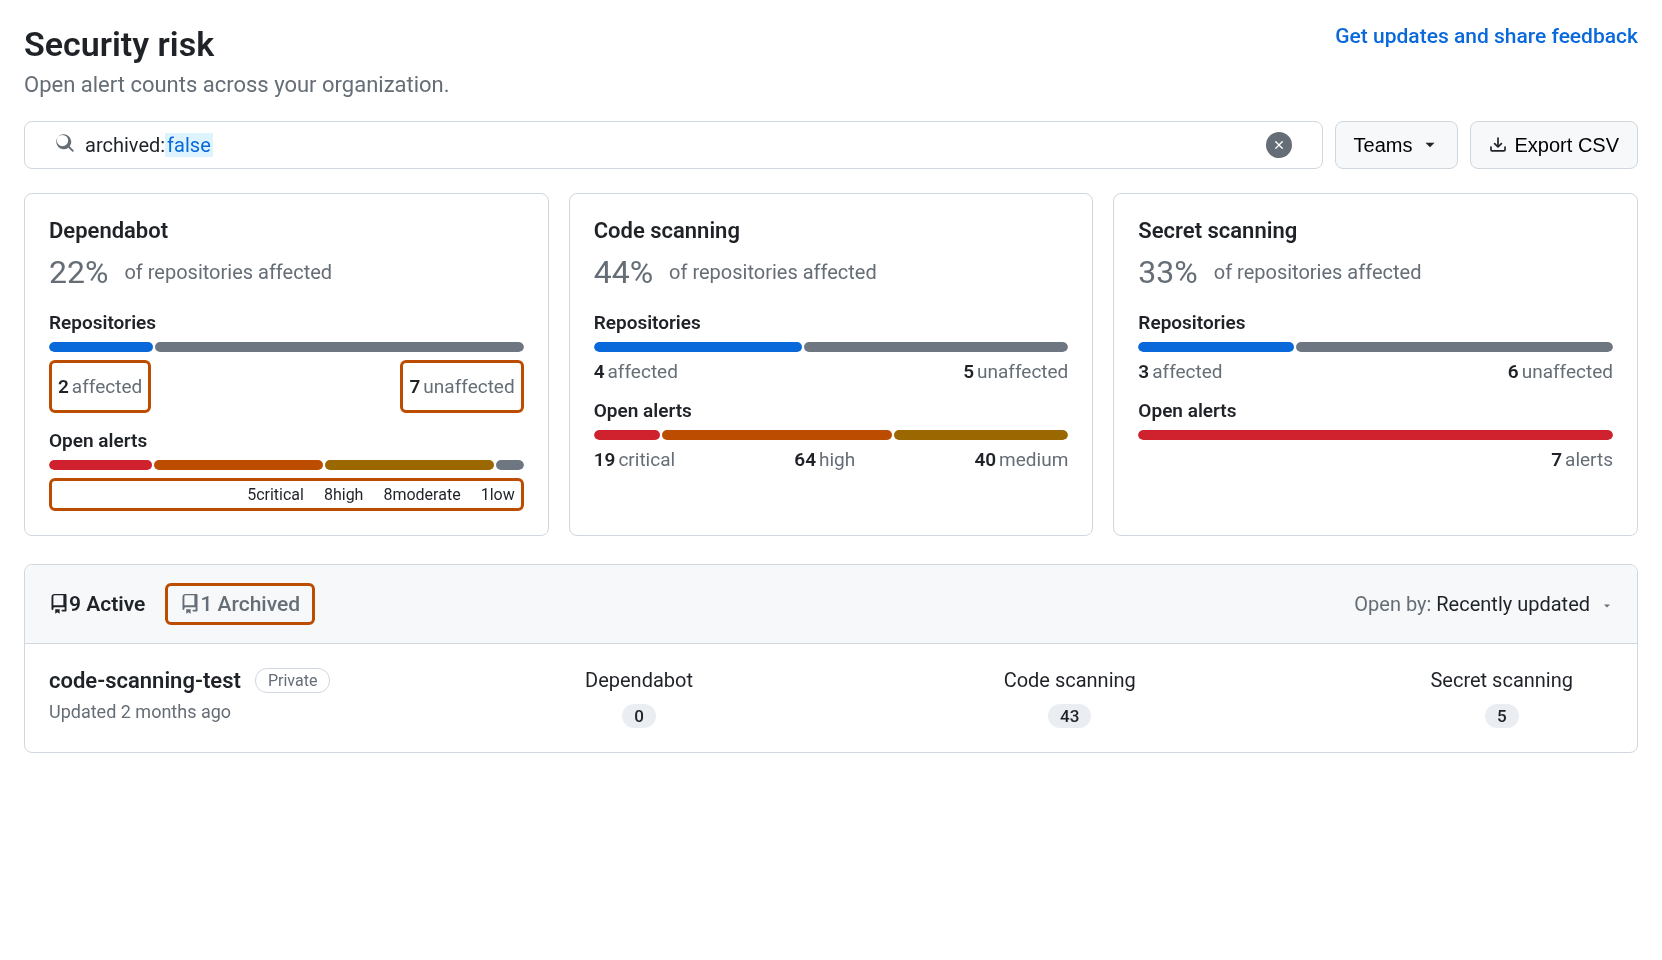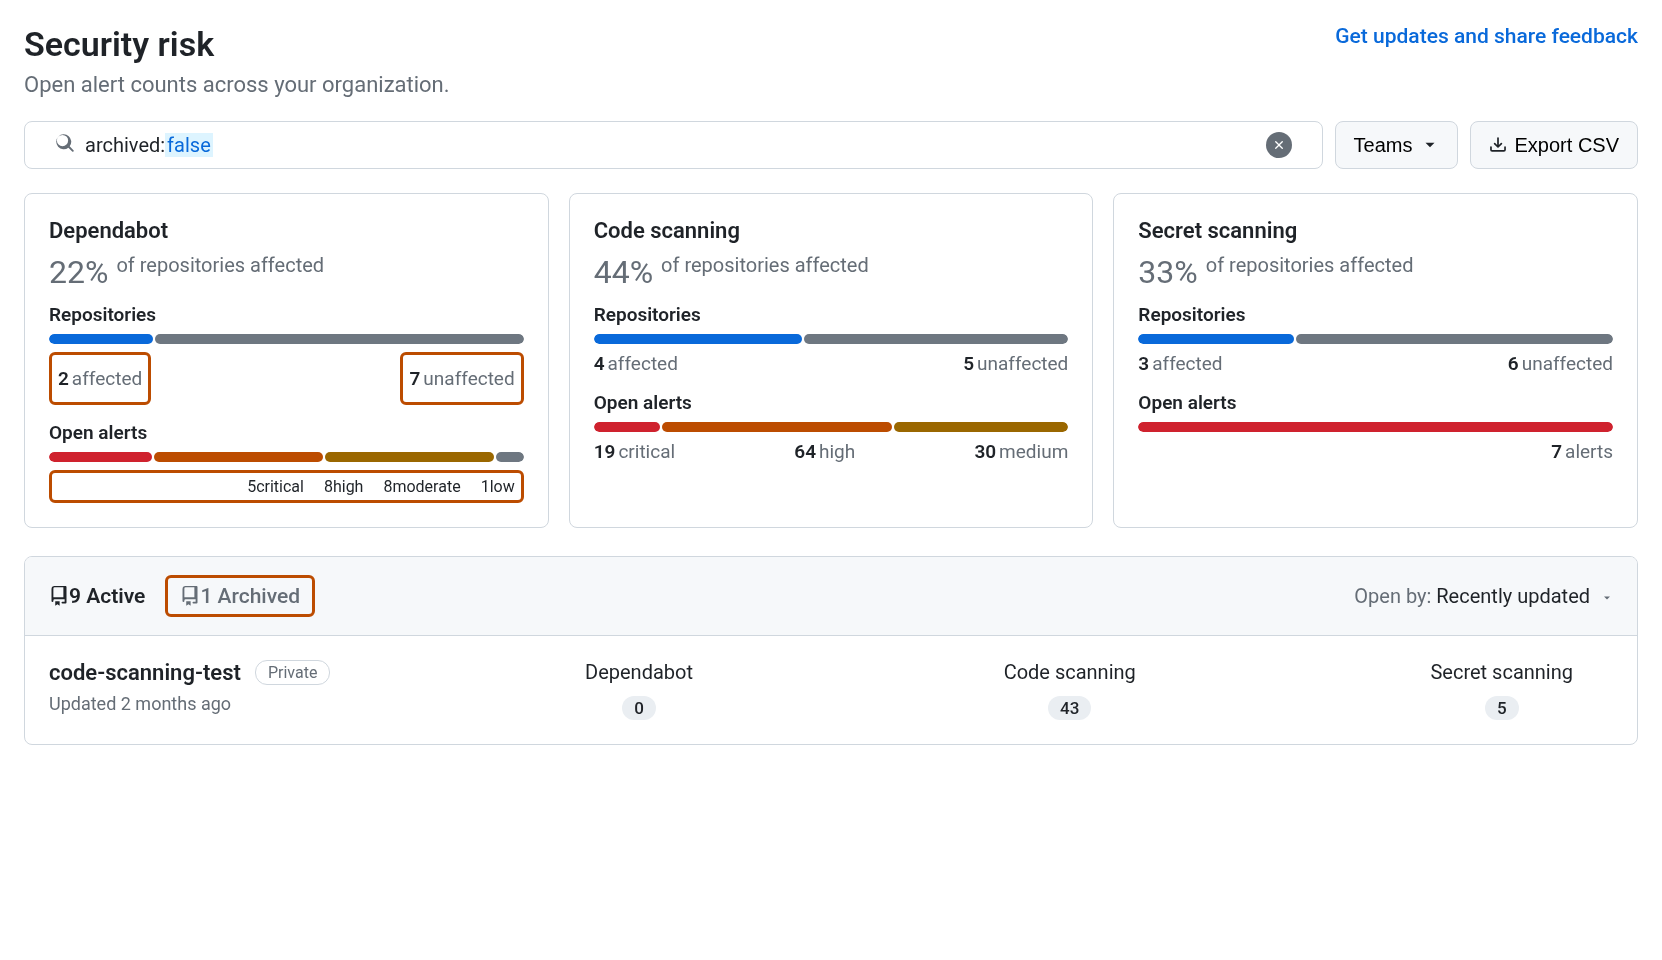--- a/index.html
+++ b/index.html
@@ -69,21 +69,21 @@
   gap: 20px;
   margin-bottom: 28px;
 }
 .card {
   flex: 1;
   border: 1px solid #d0d7de;
   border-radius: 8px;
   padding: 24px;
 }
 .card-title { font-size: 22px; font-weight: 600; margin-bottom: 10px; }
-.pct-row { display:flex; align-items:flex-start; gap:8px; margin-bottom:12px; }
+.pct-row { display:flex; align-items:center; gap:16px; margin-bottom:20px; }
 .pct { font-size: 32px; font-weight: 400; color:#656d76; }
 .pct-label { font-size: 20px; color:#656d76; }
 .section-label { font-size: 19px; font-weight: 600; margin-bottom: 8px; }
 .bar { display:flex; height:10px; border-radius:5px; overflow:hidden; margin-bottom:8px; gap:2px; }
 .bar-seg { height:100%; border-radius:5px; }
 .seg-blue { background:#0969da; }
 .seg-gray { background:#6e7781; }
 .seg-crit { background:#cf222e; }
 .seg-high { background:#bc4c00; }
 .seg-mod { background:#9a6700; }
@@ -244,21 +244,21 @@
     </div>
     <div class="section-label">Open alerts</div>
     <div class="bar">
       <div class="bar-seg seg-crit" style="width:14%"></div>
       <div class="bar-seg seg-high" style="width:49%"></div>
       <div class="bar-seg seg-mod" style="width:37%"></div>
     </div>
     <div class="alert-row">
       <span class="item"><span class="num">19</span><span class="lbl">critical</span></span>
       <span class="item"><span class="num">64</span><span class="lbl">high</span></span>
-      <span class="item"><span class="num">30</span><span class="lbl">medium</span></span>
+      <span class="item"><span class="num">40</span><span class="lbl">medium</span></span>
     </div>
   </div>
 
   <div class="card">
     <div class="card-title">Secret scanning</div>
     <div class="pct-row">
       <span class="pct">33%</span>
       <span class="pct-label">of repositories affected</span>
     </div>
     <div class="section-label">Repositories</div>

